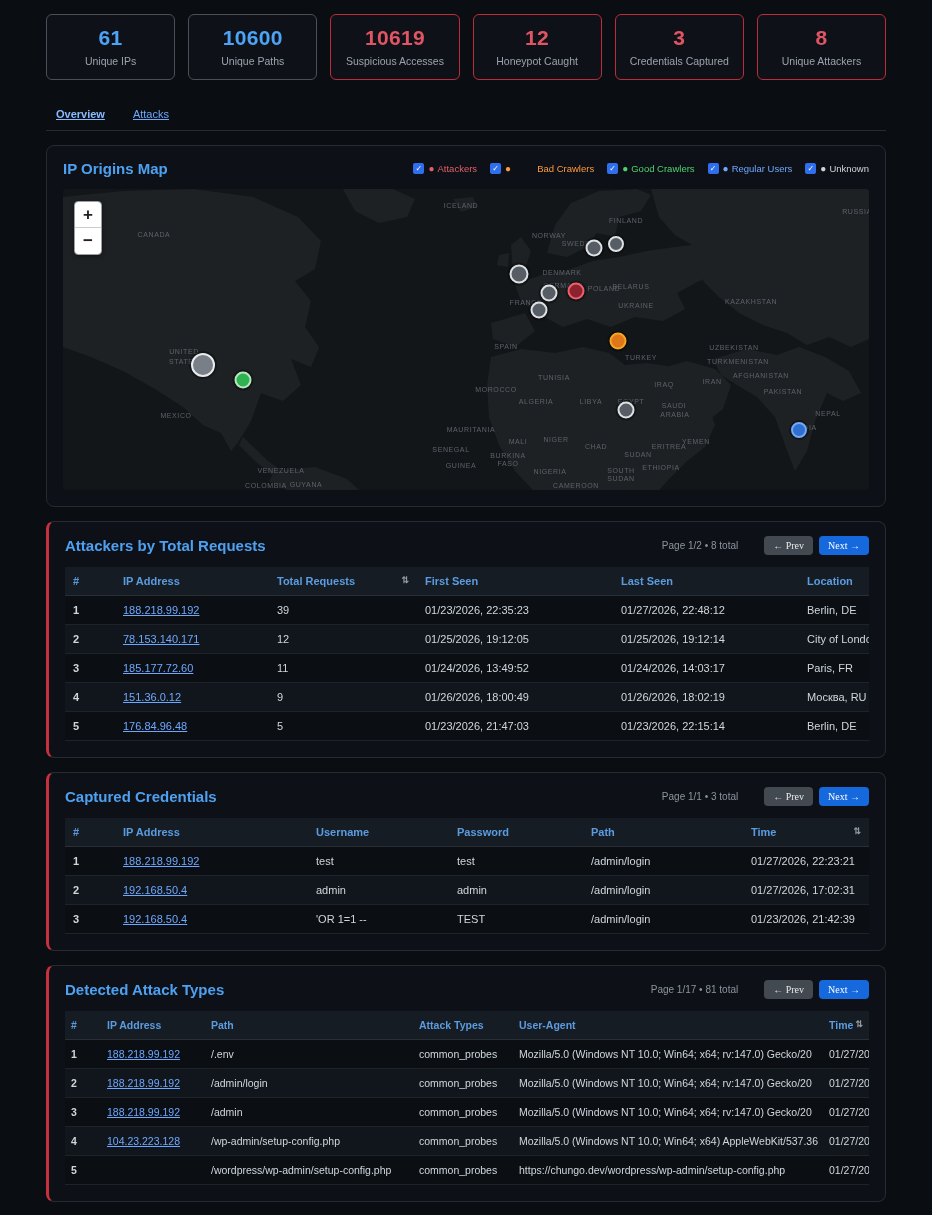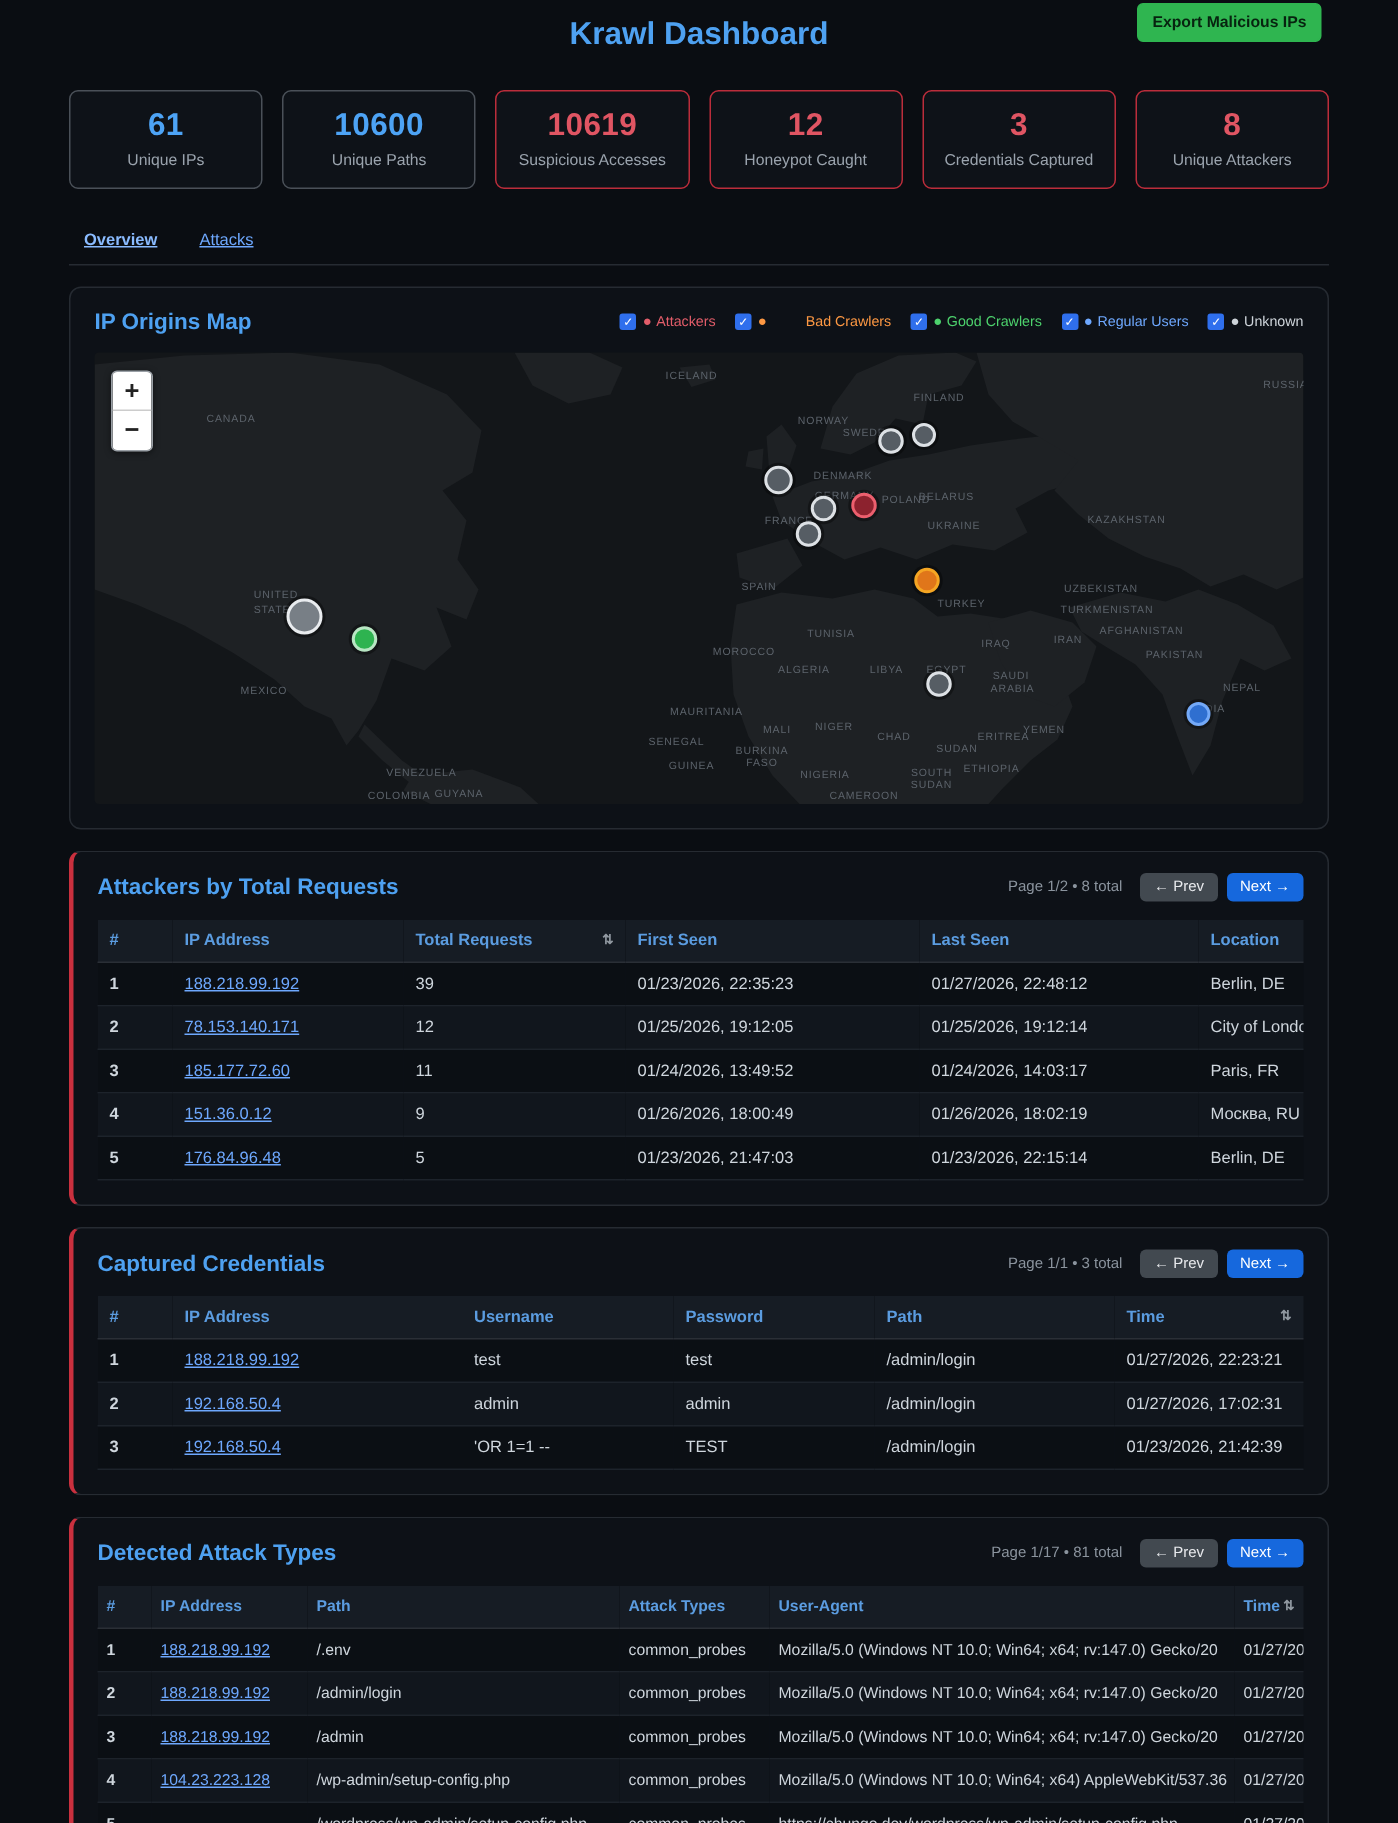--- a/index.html
+++ b/index.html
@@ -62,24 +62,24 @@
   .map-label{
     position:absolute;transform:translate(-50%,-50%);font-size:7px;letter-spacing:.6px;
     color:#5c636b;white-space:nowrap;pointer-events:none;z-index:2;
   }
   .map-marker{
     position:absolute;transform:translate(-50%,-50%);border-radius:50%;border:2px solid #fff;
     box-shadow:0 0 0 2px rgba(0,0,0,.35);z-index:4;cursor:pointer;
   }
   
   .pager{display:flex;align-items:center;gap:6px;}
-  .pager-info{font-size:10px;color:#8b949e;margin-right:6px;}
+  .pager-info{font-size:10px;color:#8b949e;margin-right:20px;}
   .pager-btn{
     font-size:10px;padding:4px 9px;border-radius:4px;border:none;cursor:pointer;
-    font-family:Liberation Sans, sans-serif;
+    font-family:Liberation Serif, serif;
   }
   .pager-btn.prev{background:#424950;color:#e8eaed;}
   .pager-btn.next{background:#1668dd;color:#ffffff;}
   
   .data-table{width:100%;border-collapse:collapse;font-size:11px;table-layout:fixed;}
   .data-table th{
     background:#161c24;color:#5b9ce0;text-align:left;font-weight:bold;padding:8px;
     border-bottom:1px solid #2a2f36;white-space:nowrap;overflow:hidden;
   }
   .data-table td{
@@ -107,24 +107,20 @@
   .t-attacks th:nth-child(2){width:92px}
   .t-attacks th:nth-child(3){width:196px}
   .t-attacks th:nth-child(4){width:88px}
   .t-attacks th:nth-child(5){width:298px}
 </style>
 </head>
 <body>
 
 <div class="container">
 
-  <div class="topbar">
-    <h1 class="page-title">Krawl Dashboard</h1>
-    <button class="btn-export">Export Malicious IPs</button>
-  </div>
 
   <div class="stats-row" id="stats-row">
       <div class="stat-card">
         <div class="stat-value">61</div>
         <div class="stat-label">Unique IPs</div>
       </div>
       <div class="stat-card">
         <div class="stat-value">10600</div>
         <div class="stat-label">Unique Paths</div>
       </div>

